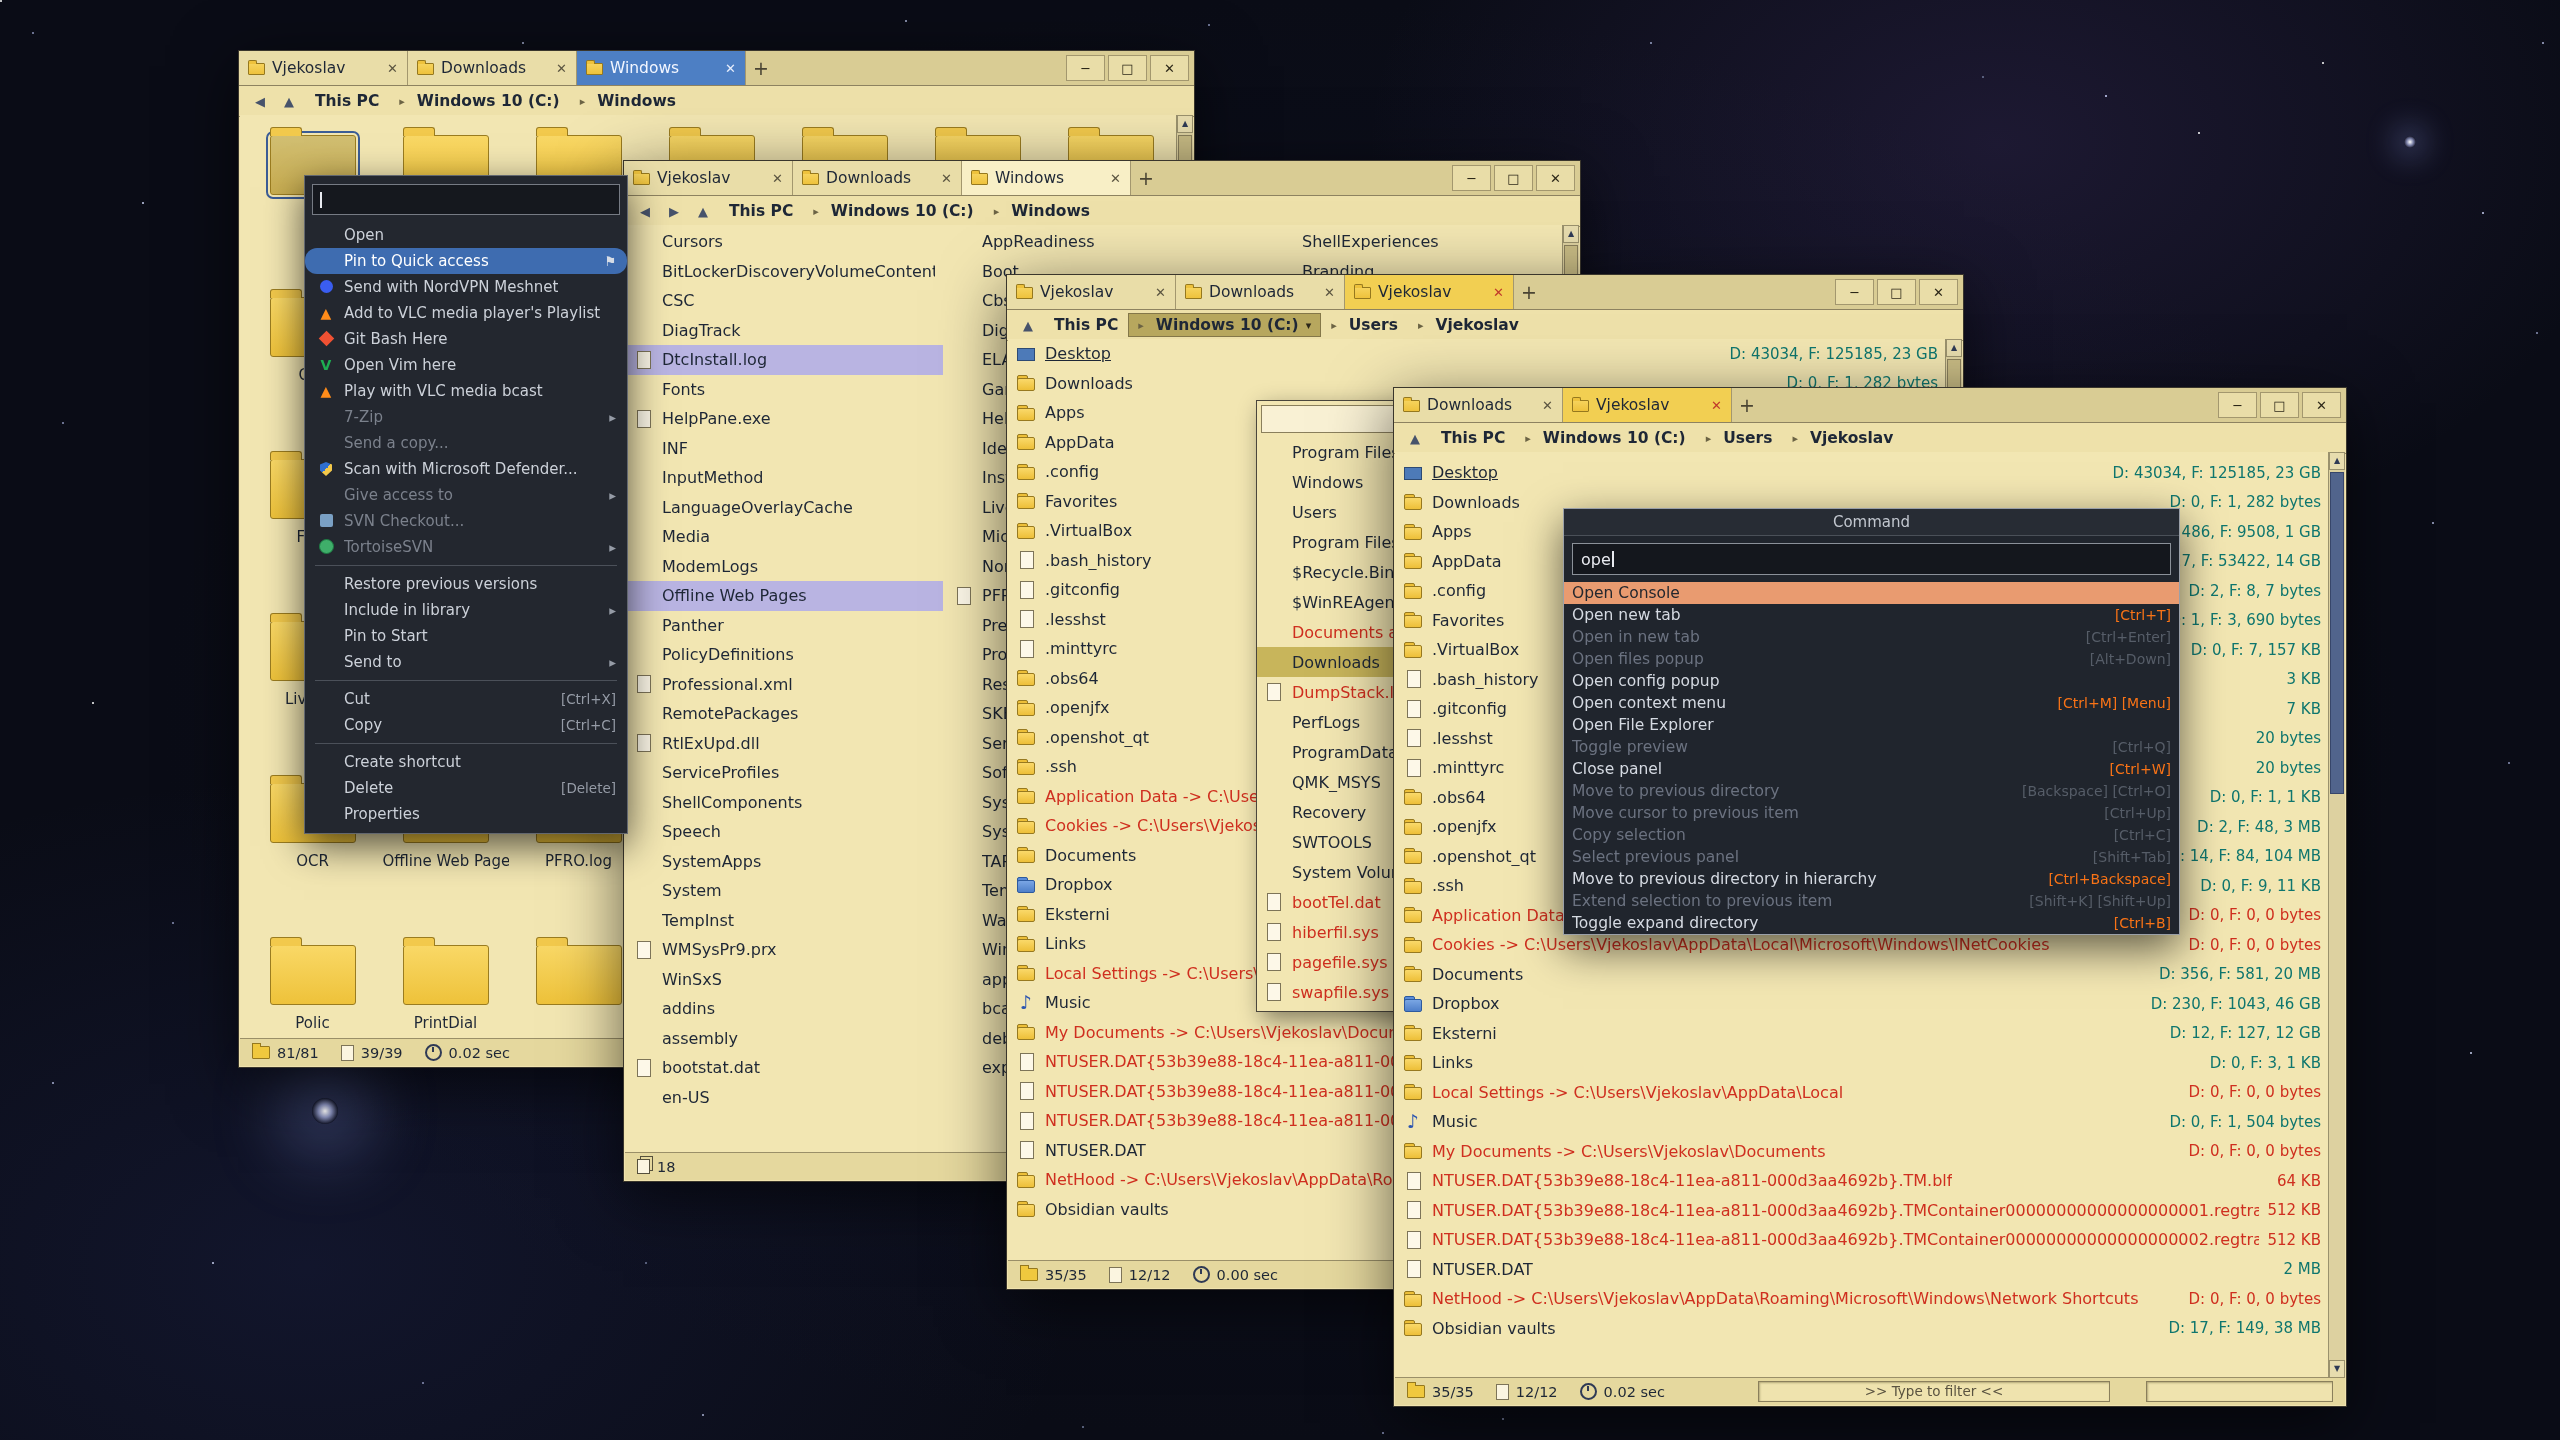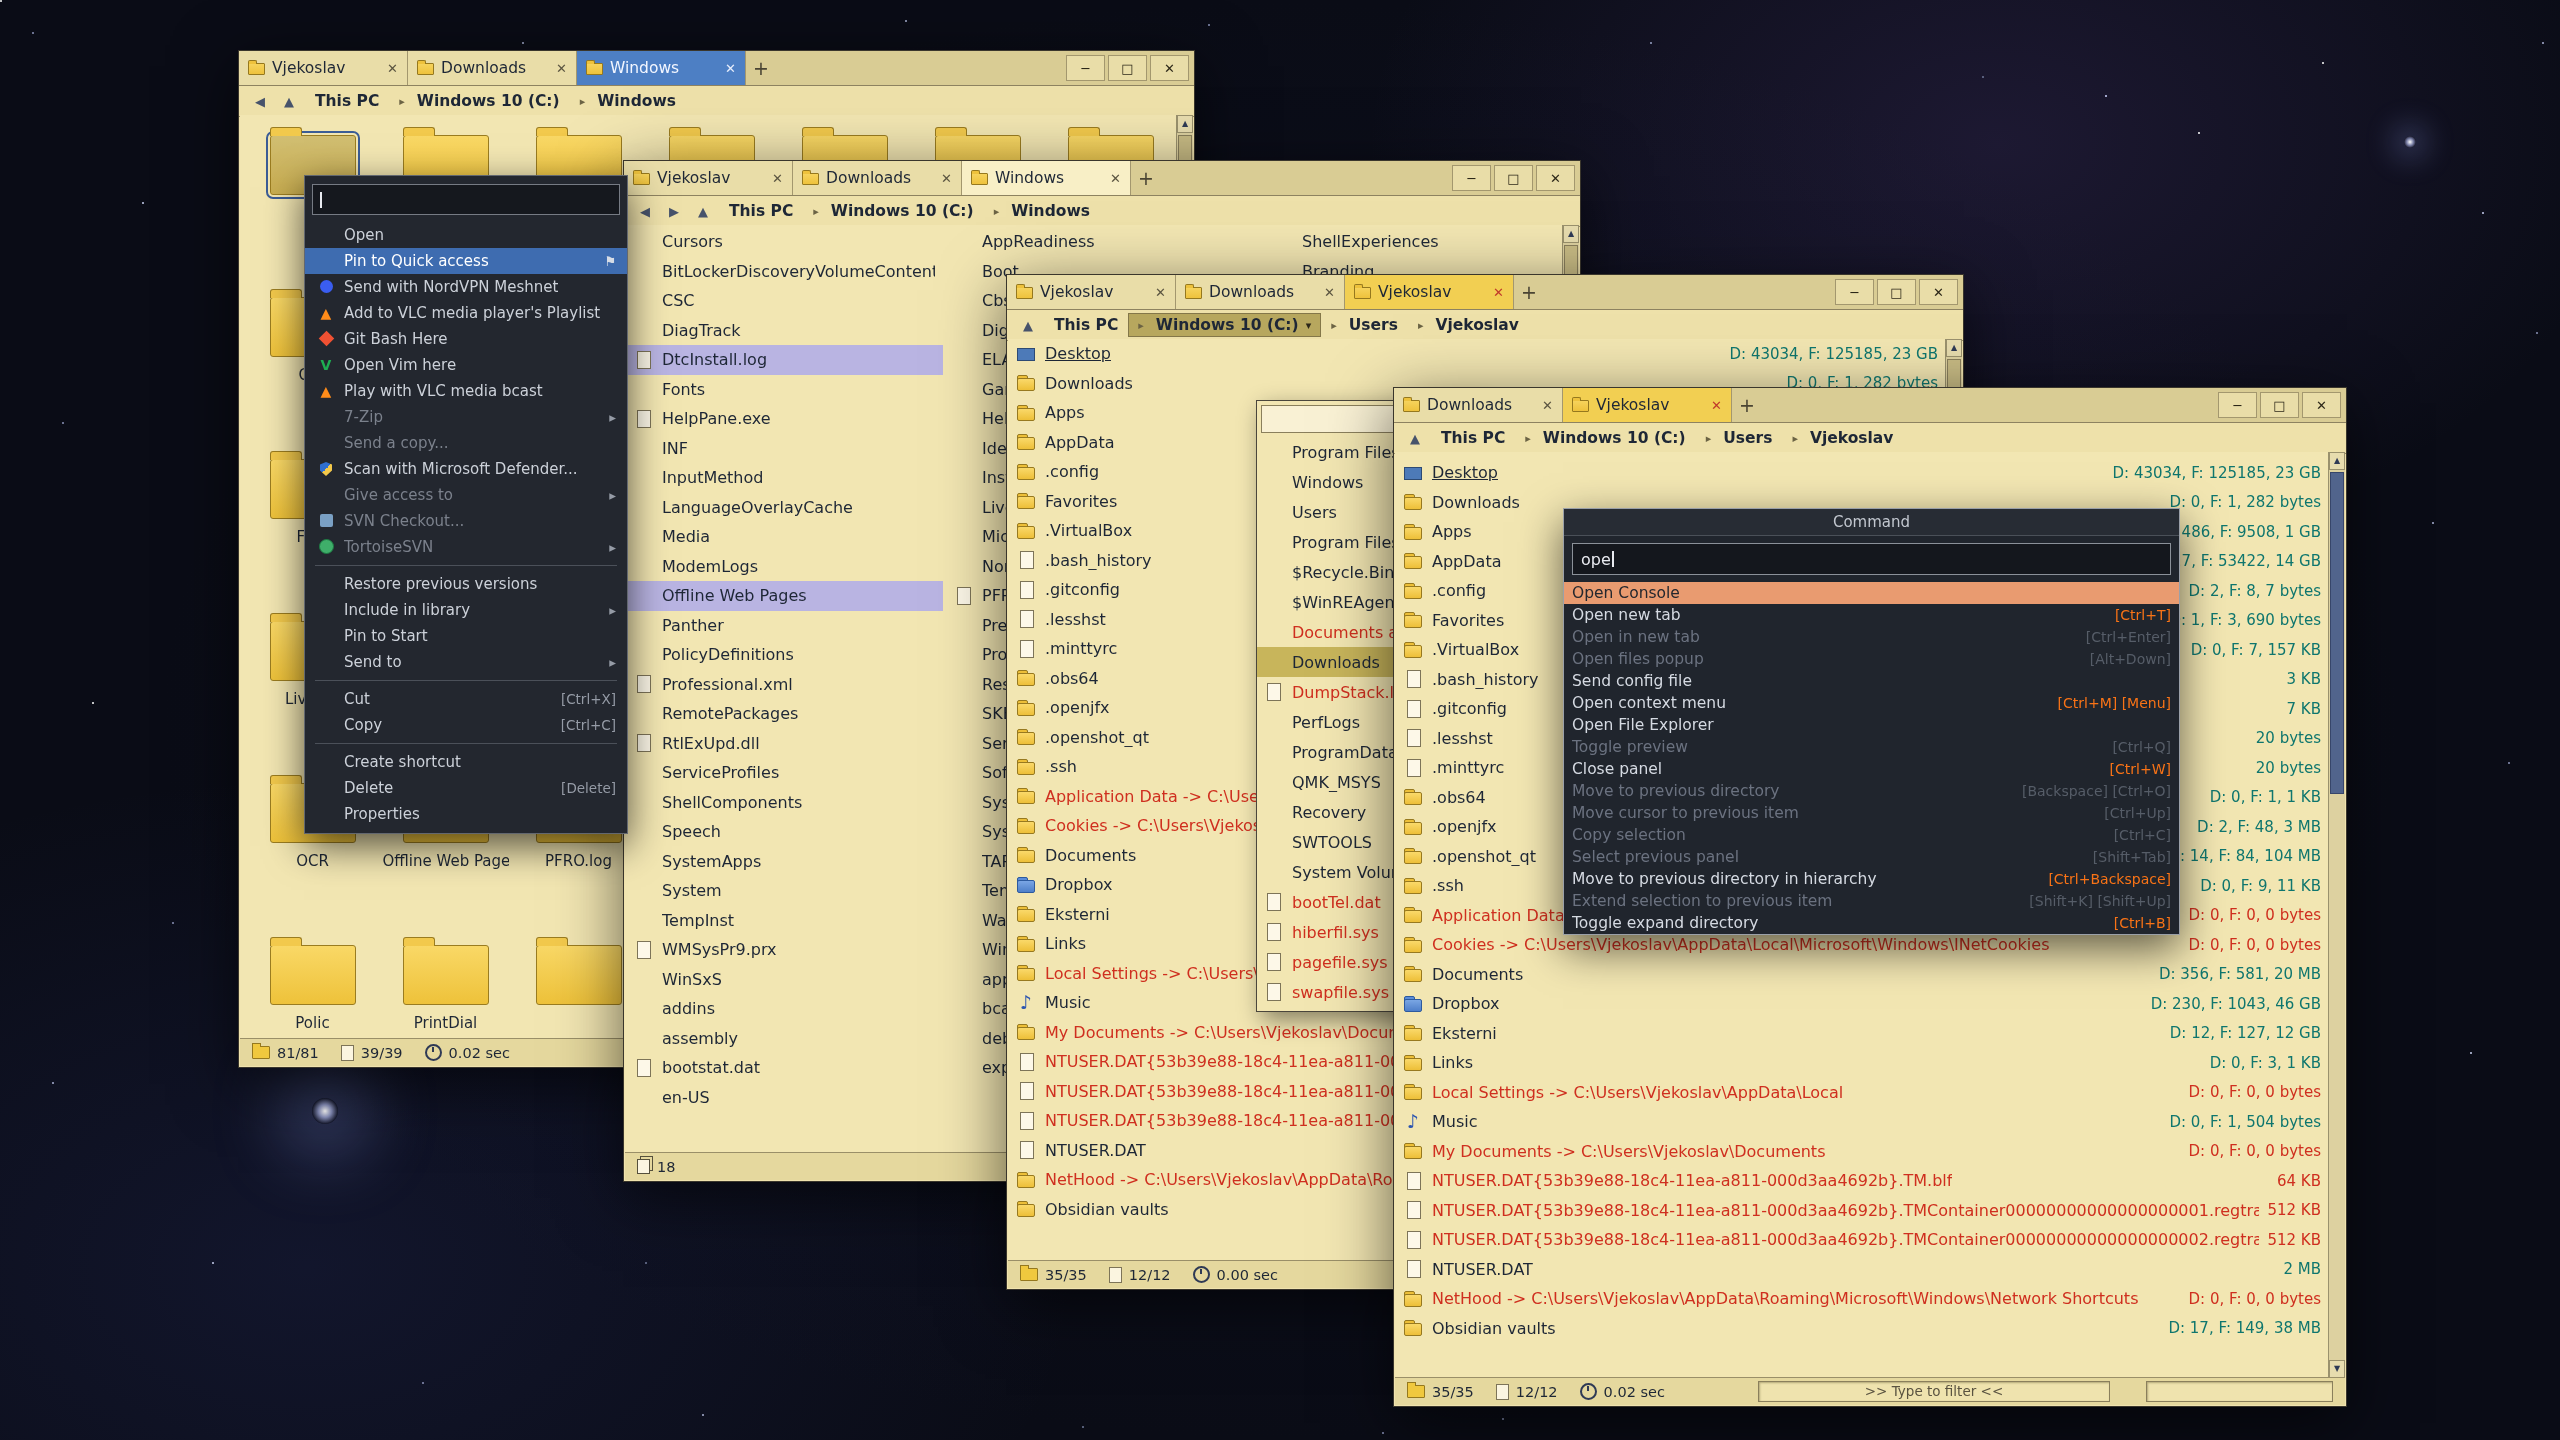--- a/index.html
+++ b/index.html
@@ -128,21 +128,21 @@
   
   .col{position:absolute;top:2px;bottom:0;width:318px;}
 
   
   .cmenu{position:absolute;left:304px;top:175px;width:322px;background:#23272f;
     border:1px solid #62676f;box-shadow:0 12px 36px rgba(0,0,0,.65);z-index:60;padding:5px 0 6px;}
   .cinput{margin:3px 7px 7px;height:29px;background:#15181e;border:1px solid #767b84;
     display:flex;align-items:center;padding:0 6px;}
   .mitem{display:flex;align-items:center;height:26px;padding:0 11px;color:#ccd1d9;
     font-size:15px;}
-  .mitem.hl{background:#3e6cb0;color:#ffffff;}
+  .mitem.hl{background:#3e6cb0;color:#ffffff;border-radius:12px;}
   .mitem.dim{color:#7b818c;}
   .mitem.sep{height:1px;background:#4b5059;margin:5px 10px;padding:0;}
   .mlabel{white-space:nowrap;overflow:hidden;}
   .mright{margin-left:auto;flex:none;color:#959ba6;font-size:13.5px;padding-left:10px;}
   .mitem.hl .mright{color:#d6dce6;}
   .mic{flex:none;width:20px;height:18px;margin-right:8px;text-align:center;line-height:18px;}
   .mic-nordvpn::before{content:"";display:inline-block;width:13px;height:13px;border-radius:50%;
     background:#3a5df0;margin-top:2px;}
   .mic-vlc::before{content:"\25B2";color:#ff8c1a;font-size:14px;}
   .mic-git::before{content:"";display:inline-block;width:11px;height:11px;background:#f05133;
@@ -1250,21 +1250,21 @@
           </div>
           <div class="pitem dis">
             <span class="plabel">Open in new tab</span>
             <span class="phint">[Ctrl+Enter]</span>
           </div>
           <div class="pitem dis">
             <span class="plabel">Open files popup</span>
             <span class="phint">[Alt+Down]</span>
           </div>
           <div class="pitem">
-            <span class="plabel">Send config file</span>
+            <span class="plabel">Open config popup</span>
             <span class="phint"></span>
           </div>
           <div class="pitem">
             <span class="plabel">Open context menu</span>
             <span class="phint">[Ctrl+M] [Menu]</span>
           </div>
           <div class="pitem">
             <span class="plabel">Open File Explorer</span>
             <span class="phint"></span>
           </div>

